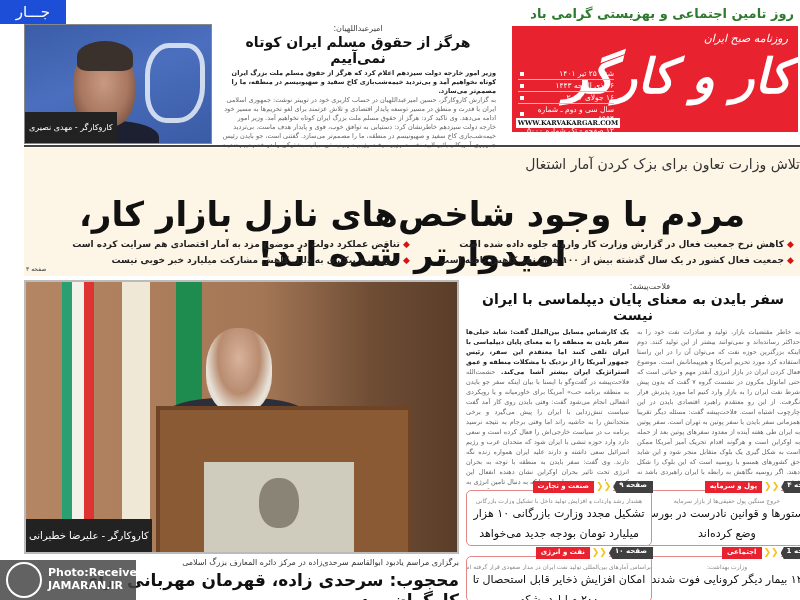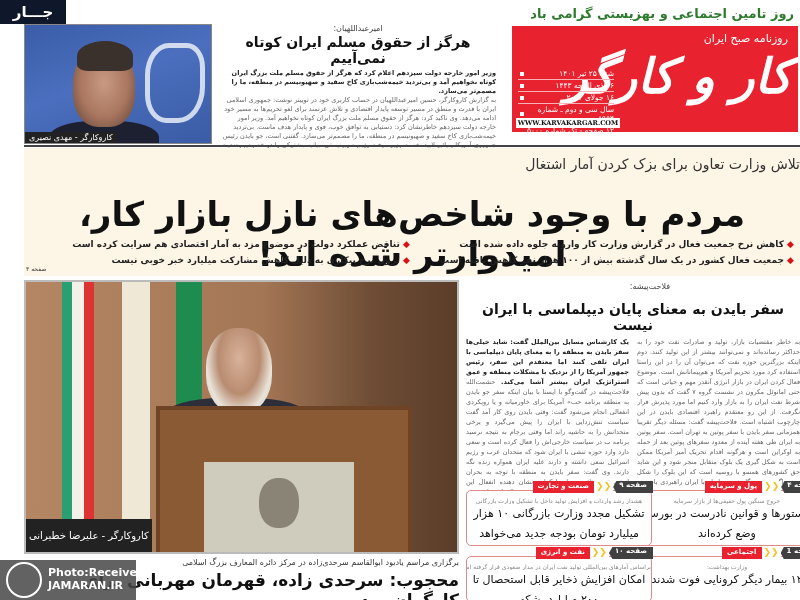--- a/index.html
+++ b/index.html
@@ -1,41 +1,41 @@
 <!DOCTYPE html>
 <html><head>
 <meta charset="utf-8">
 <style>
 *{box-sizing:border-box;margin:0;padding:0}
 html,body{width:800px;height:600px;overflow:hidden;background:#fff}
 body{position:relative;font-family:"DejaVu Sans",sans-serif;color:#111;direction:ltr}
 .rtl{direction:rtl;text-align:right}
 .abs{position:absolute}
 
-.tag{left:0;top:0;width:66px;height:24px;background:#0f172a;color:#fff;font-weight:bold;font-size:15px;line-height:24px;text-align:center}
+.tag{left:0;top:0;width:66px;height:24px;background:#1d4ed8;color:#fff;font-weight:normal;font-size:15px;line-height:24px;text-align:center}
 .tag:after{content:"";position:absolute;right:4px;bottom:-6px;border-left:6px solid transparent;border-top:6px solid #e9a2b0}
 
 .top-photo{left:24px;top:24px;width:188px;height:120px;background:linear-gradient(160deg,#3b5da8 0%,#4b6fbe 45%,#3a5ba5 100%);overflow:hidden;border:1px solid #888}
 .top-photo .map{position:absolute;left:120px;top:18px;width:60px;height:80px;border:5px solid #e8eef8;border-radius:40% 30% 45% 35%;opacity:.85}
 .top-photo .head{position:absolute;left:48px;top:22px;width:62px;height:80px;border-radius:45% 45% 40% 40%;background:radial-gradient(ellipse at 50% 45%,#c99a82 0%,#a9765f 55%,#5a4034 100%)}
 .top-photo .hair{position:absolute;left:52px;top:16px;width:56px;height:30px;border-radius:50% 50% 20% 20%;background:#3a302c}
 .top-photo .suit{position:absolute;left:24px;top:96px;width:110px;height:40px;border-radius:40% 40% 0 0;background:#1d2030}
-.top-photo .cap{position:absolute;left:0;bottom:0;background:#222;color:#fff;font-size:8px;padding:1px 4px}
+.top-photo .cap{position:absolute;left:0;bottom:0;background:#222;color:#fff;font-size:8px;padding:11px 4px}
 
 .top-art{left:220px;top:24px;width:276px;height:120px}
 .kicker{font-size:8px;color:#444;text-align:center}
 .top-art h2{font-size:14px;font-weight:bold;text-align:center;margin:1px 0 3px}
 .top-art .lead{font-size:6.5px;line-height:9px;font-weight:bold;color:#222}
 .top-art .body{font-size:6.5px;line-height:9px;color:#666}
 .rule{left:24px;top:145px;width:776px;height:2px;background:#444}
 
 .motto{left:508px;top:6px;width:286px;font-size:13px;font-weight:bold;color:#2e7a2e;text-align:right}
 .mast{left:512px;top:26px;width:286px;height:106px;background:#e8222e}
 .mast .logo{position:absolute;right:6px;top:22px;color:#fff;font-size:48px;font-weight:bold;font-style:italic;letter-spacing:2px;font-family:"DejaVu Serif",serif}
-.mast .sub{position:absolute;right:10px;top:6px;color:#fff;font-size:11px;}
+.mast .sub{position:absolute;right:10px;top:6px;color:#fff;font-size:11px;font-style:italic}
 .mast ul{position:absolute;left:6px;top:42px;width:96px;list-style:none;font-size:7.5px;color:#fff}
 .mast li{border-bottom:1px solid #f5b3b8;padding:1px 0;display:flex;justify-content:space-between;align-items:center}
 .mast li:before{content:"";width:4px;height:4px;background:#fff;order:2;margin-left:2px}
 .mast .web{position:absolute;left:4px;bottom:4px;width:104px;background:#fff;color:#111;font-size:6.5px;font-weight:bold;text-align:center;font-family:"DejaVu Serif",serif;padding:1px 0}
 
 .band{left:24px;top:148px;width:776px;height:128px;background:#fdf5e6}
 .band .sup{position:absolute;left:0;right:0;top:8px;text-align:right;font-size:14px;color:#333}
 .band h1{position:absolute;left:0;right:0;top:46px;text-align:center;font-size:34px;font-weight:bold;color:#111;letter-spacing:-1px}
 .bul{position:absolute;font-size:9px;font-weight:bold;color:#222;line-height:16px}
 .bul span:before{content:"◆ ";color:#d11}
@@ -54,21 +54,21 @@
 .photo .cap{position:absolute;left:0;bottom:0;background:#222;color:#fff;font-size:10px;padding:11px 3px}
 .pcap{left:24px;top:558px;width:435px;font-size:8px;color:#333;text-align:right}
 .ph2{left:24px;top:570px;width:435px;font-size:17px;font-weight:bold;text-align:right}
 
 .wm{left:0;top:560px;width:136px;height:40px;background:rgba(70,70,70,.85);color:#fff;font-size:11px}
 .wm .circ{position:absolute;left:6px;top:2px;width:36px;height:36px;border-radius:50%;border:2px solid #fff}
 .wm .t{position:absolute;left:48px;top:6px;line-height:13px;font-weight:bold}
 
 .ra{left:466px;top:282px;width:334px}
 .ra .kick{font-size:8px;color:#444;text-align:right;padding-right:130px}
-.ra h3{font-size:14px;font-weight:bold;text-align:center;margin:10px 0 4px}
+.ra h3{font-size:14px;font-weight:bold;text-align:center;margin:0 0 4px}
 .cols{display:flex;gap:8px;flex-direction:row-reverse}
 .cols .c{width:163px;font-size:6.5px;line-height:10px;color:#666;text-align:justify}
 .cols .c b{color:#222}
 .more{font-size:7px;font-weight:bold;color:#222;margin-top:2px}
 
 .tz{width:186px;height:56px;border:1.5px solid #e28a8a;border-radius:5px;background:#fff}
 .tz .lab{position:absolute;right:-2px;top:-10px;height:12px;display:flex;flex-direction:row-reverse;font-size:7px;font-weight:bold;color:#fff}
 .tz .sec{background:#e8222e;padding:1px 5px}
 .tz .chev{color:#f4c21a;background:#fff;padding:0 2px;font-size:9px;line-height:11px}
 .tz .pg{background:#404040;padding:0 6px;clip-path:polygon(8% 0,100% 0,100% 100%,8% 100%,0 50%)}

